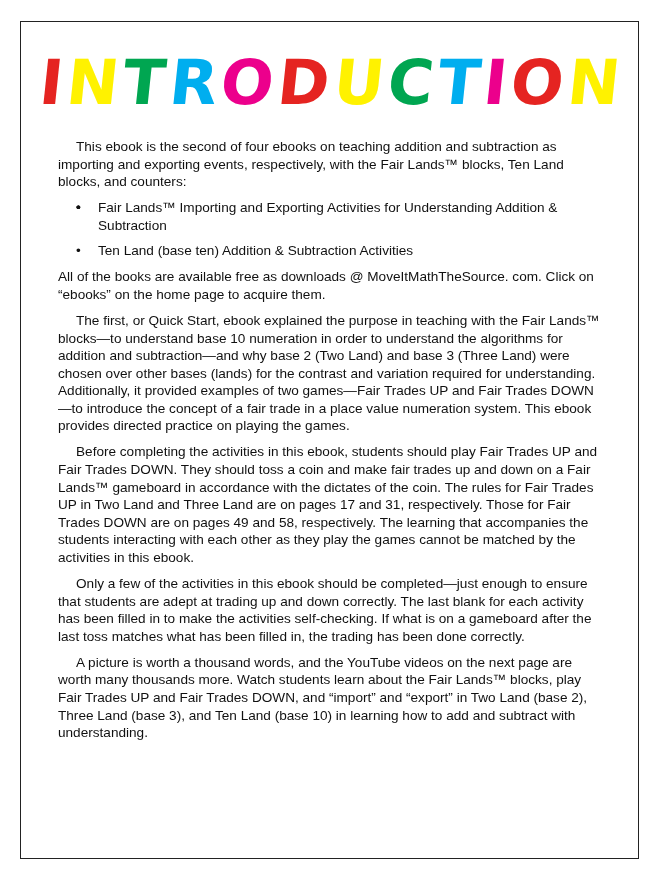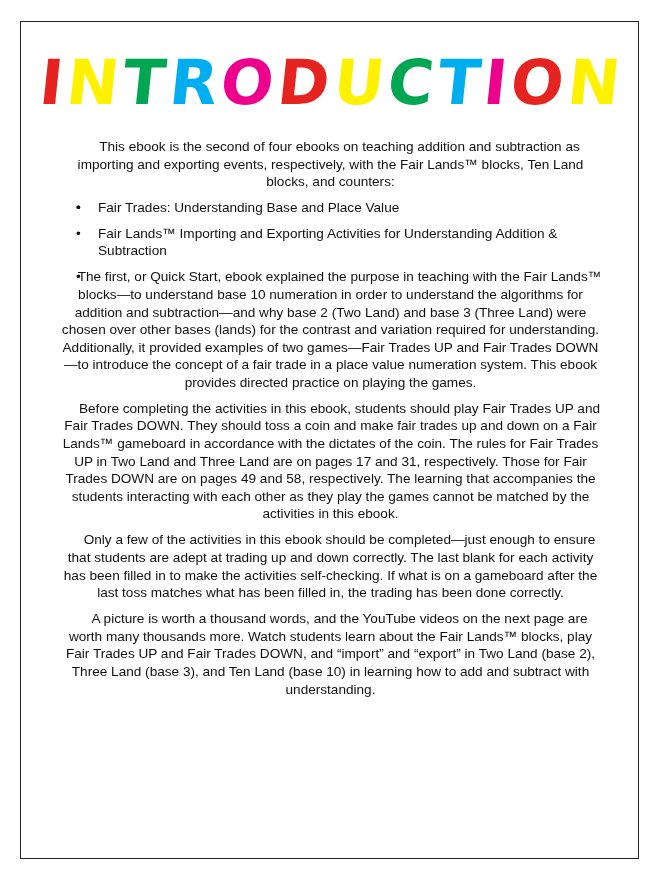--- a/index.html
+++ b/index.html
@@ -13,21 +13,21 @@
       display: flex; justify-content: space-between; align-items: center;
       font-family: "DejaVu Sans", sans-serif; font-weight: bold; font-size: 62px;
       letter-spacing: 0;
     }
     .title span { display: inline-block; transform: skewX(-6deg); line-height: 1; }
     .body-text {
       position: absolute; left: 58px; top: 138px; width: 545px;
       font-family: "Liberation Sans", sans-serif; font-size: 13.6px; line-height: 17.6px;
       color: #111;
     }
-    p { margin: 0 0 8.4px 0; text-align: center; }
+    p { margin: 0 0 8.4px 0; }
     p.indent { text-indent: 18px; }
     ul { list-style: none; margin: 0 0 8.4px 0; padding: 0; }
     ul li { position: relative; padding-left: 40px; margin: 4px 0 8px 0; }
     ul li .bullet { position: absolute; left: 18px; top: 0; }
   </style>
 </head>
 <body>
 
 <div class="page-frame"></div>
 
@@ -43,21 +43,22 @@
   <span style="color:#00aeef">T</span>
   <span style="color:#ec008c">I</span>
   <span style="color:#e52421">O</span>
   <span style="color:#fff200">N</span>
 </div>
 
 <div class="body-text">
   <p class="indent">This ebook is the second of four ebooks on teaching addition and subtraction as importing and exporting events, respectively, with the Fair Lands™ blocks, Ten Land blocks, and counters:</p>
   <ul>
     <li><span class="bullet">•</span></li>
-    <li><span class="bullet">•</span><span>Fair Trades: Understanding Base and Place Value</span></li>
+    <li><span class="bullet">•</span></li>
     <li><span class="bullet">•</span><span>Fair Lands™ Importing and Exporting Activities for Understanding Addition &amp; Subtraction</span></li>
-    <li><span class="bullet">•</span></li>
+    <li><span class="bullet">•</span><span>Ten Land (base ten) Addition &amp; Subtraction Activities</span></li>
   </ul>
+  <p>All of the books are available free as downloads @ MoveItMathTheSource. com. Click on “ebooks” on the home page to acquire them.</p>
   <p class="indent">The first, or Quick Start, ebook explained the purpose in teaching with the Fair Lands™ blocks—to understand base 10 numeration in order to understand the algorithms for addition and subtraction—and why base 2 (Two Land) and base 3 (Three Land) were chosen over other bases (lands) for the contrast and variation required for understanding. Additionally, it provided examples of two games—Fair Trades UP and Fair Trades DOWN—to introduce the concept of a fair trade in a place value numeration system. This ebook provides directed practice on playing the games.</p>
   <p class="indent">Before completing the activities in this ebook, students should play Fair Trades UP and Fair Trades DOWN. They should toss a coin and make fair trades up and down on a Fair Lands™ gameboard in accordance with the dictates of the coin. The rules for Fair Trades UP in Two Land and Three Land are on pages 17 and 31, respectively. Those for Fair Trades DOWN are on pages 49 and 58, respectively. The learning that accompanies the students interacting with each other as they play the games cannot be matched by the activities in this ebook.</p>
   <p class="indent">Only a few of the activities in this ebook should be completed—just enough to ensure that students are adept at trading up and down correctly. The last blank for each activity has been filled in to make the activities self-checking. If what is on a gameboard after the last toss matches what has been filled in, the trading has been done correctly.</p>
   <p class="indent">A picture is worth a thousand words, and the YouTube videos on the next page are worth many thousands more. Watch students learn about the Fair Lands™ blocks, play Fair Trades UP and Fair Trades DOWN, and “import” and “export” in Two Land (base 2), Three Land (base 3), and Ten Land (base 10) in learning how to add and subtract with understanding.</p>
 </div>
 
 </body></html>

